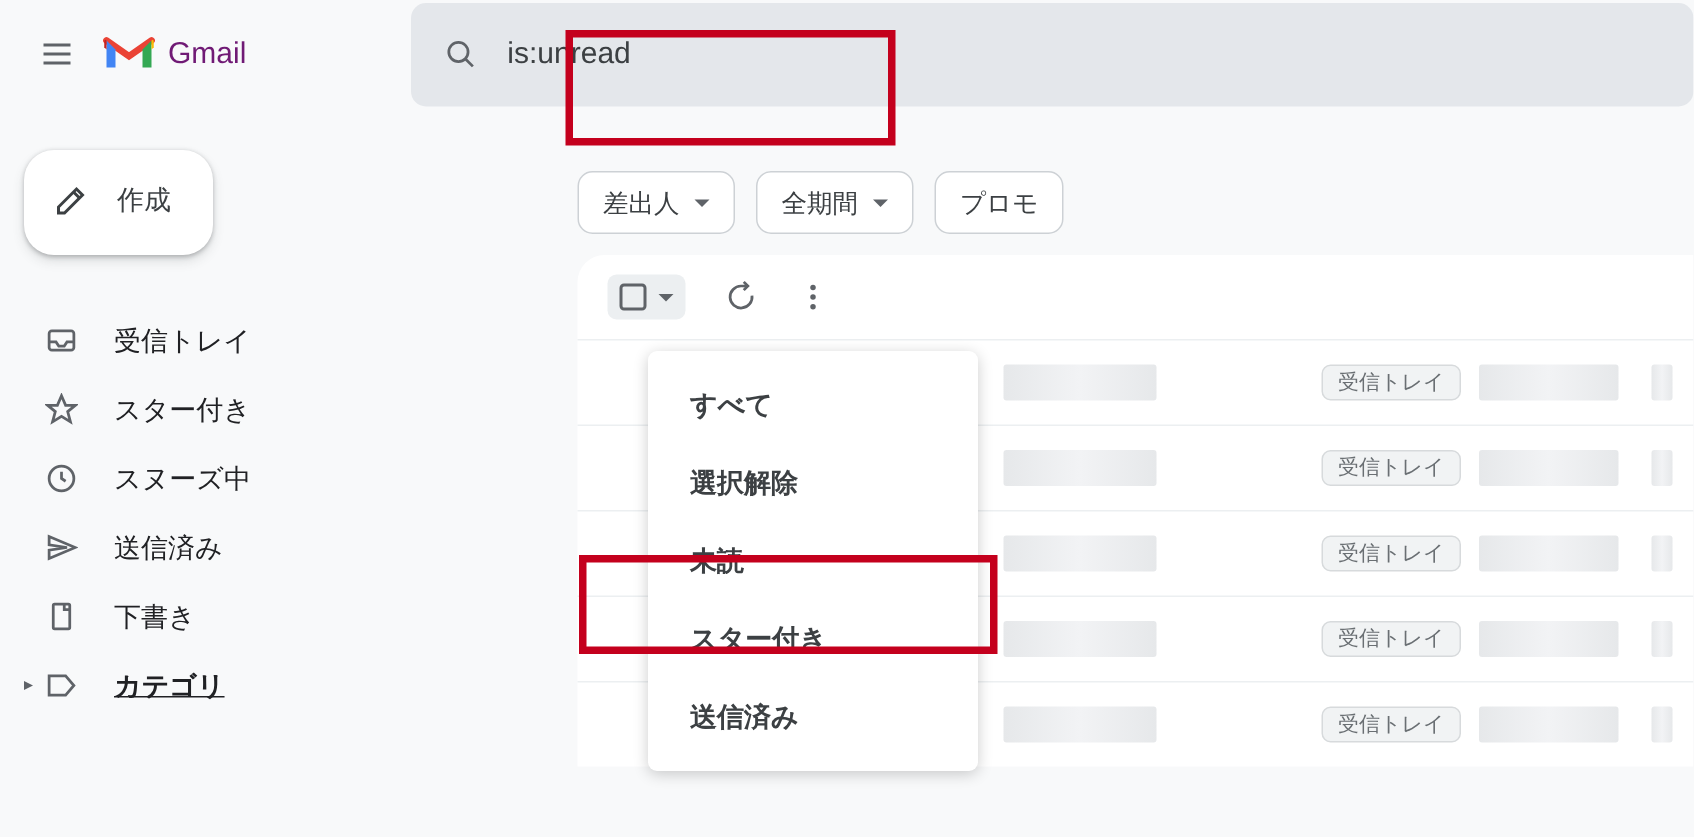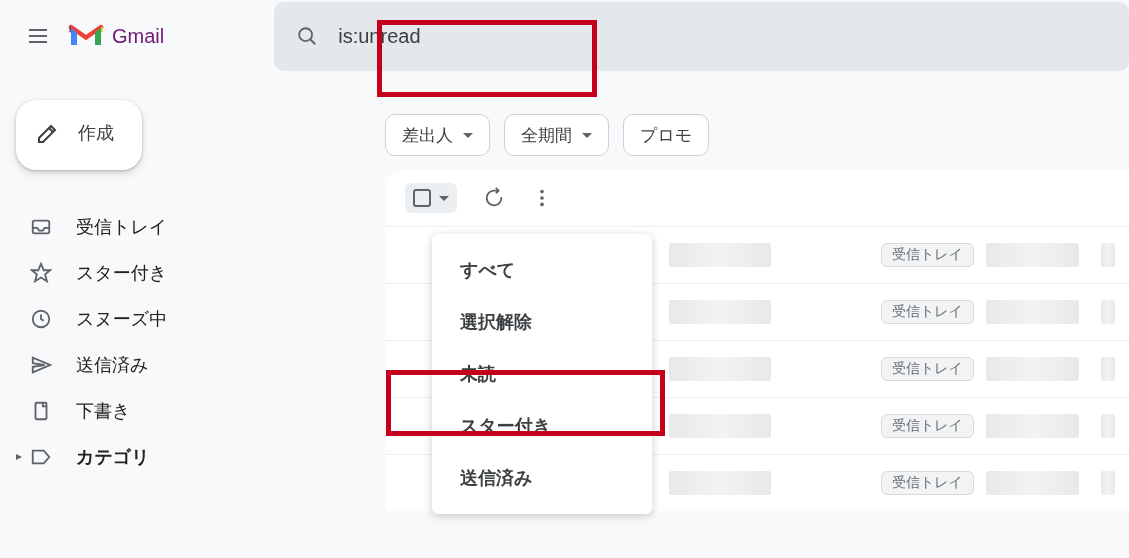--- a/index.html
+++ b/index.html
@@ -97,21 +97,21 @@
     display: flex;
     align-items: center;
     height: 46px;
     padding-left: 16px;
     font-size: 18px;
     color: #202124;
     border-radius: 0 22px 22px 0;
     cursor: pointer;
   }
   .nav-item svg { width: 22px; height: 22px; color: #5f6368; margin-right: 24px; flex-shrink:0; }
-  .nav-item.bold { font-weight: 700; }
+  .nav-item.bold { font-weight: 700; text-decoration: underline; }
   .nav-item .expand-caret {
     width: 10px; height:10px;
     margin-right: 6px;
     margin-left: -16px;
   }
 
   
   .main {
     position: absolute;
     top: 114px;

